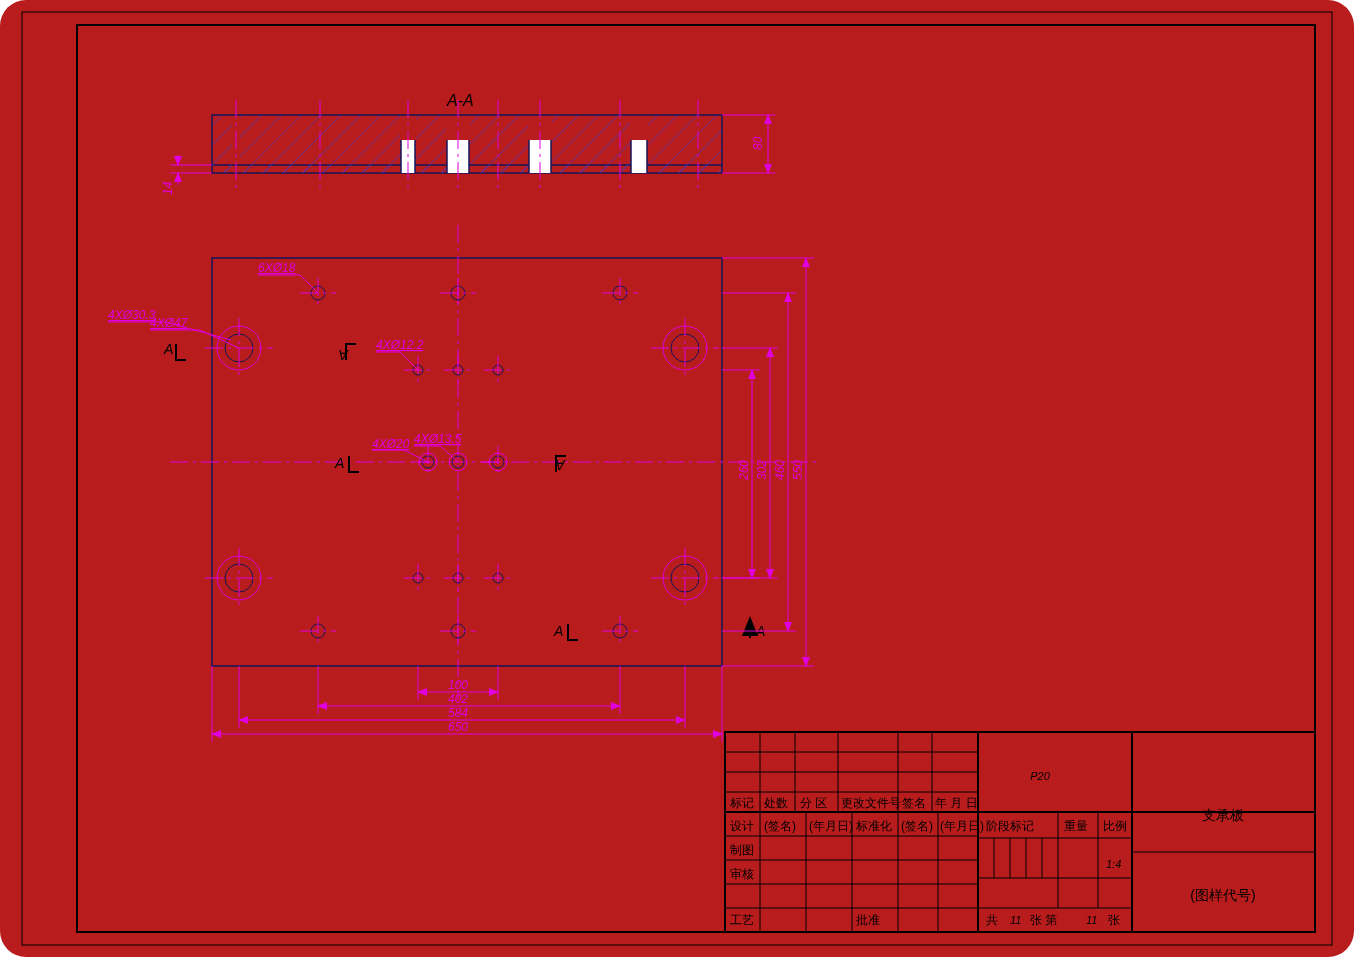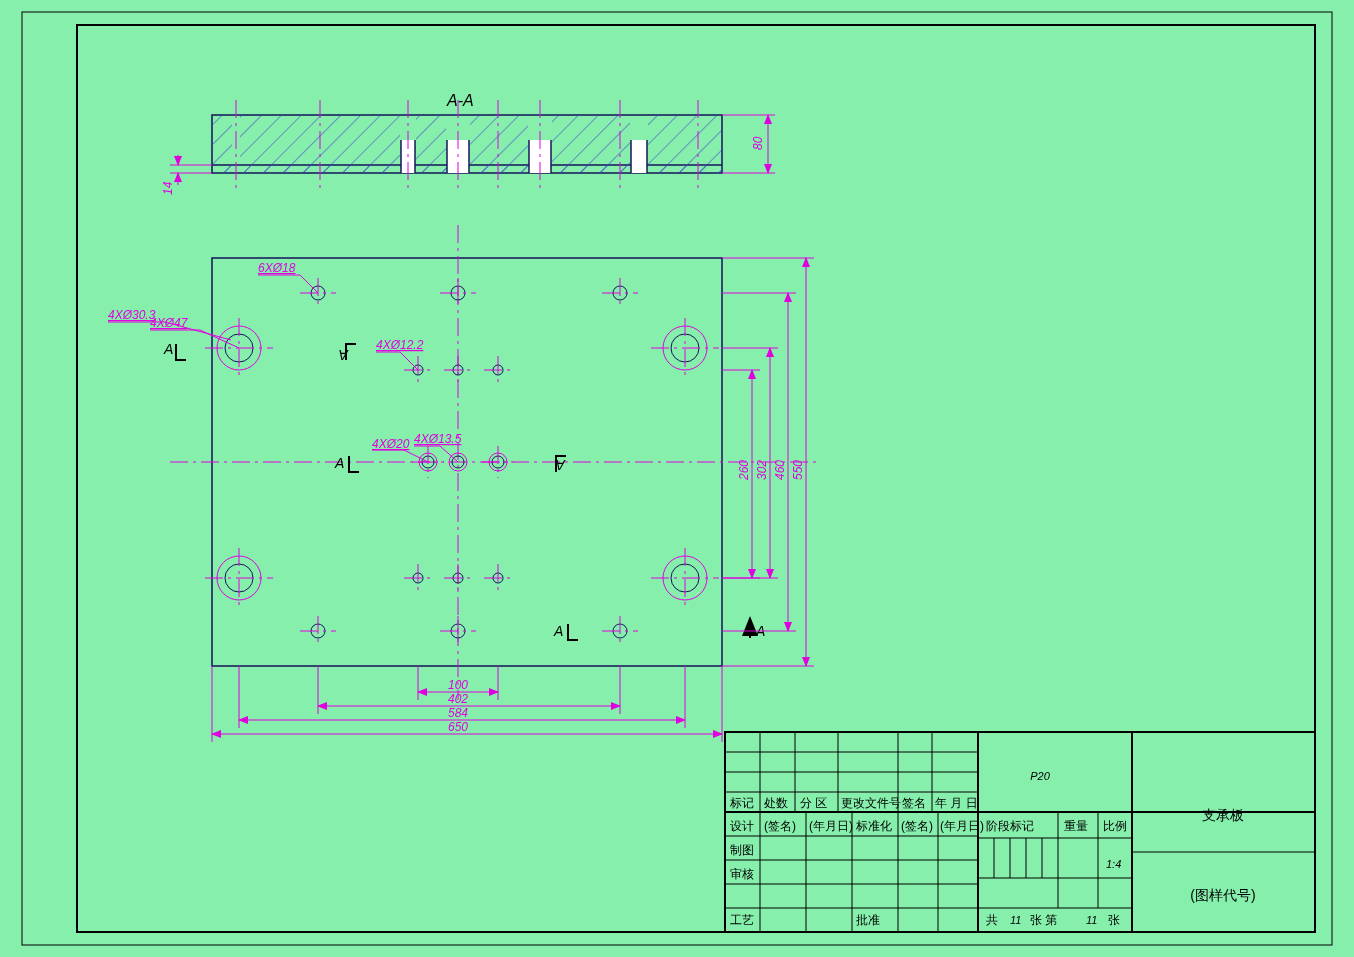--- a/index.html
+++ b/index.html
@@ -5,21 +5,22 @@
   html, body {
     margin: 0;
     padding: 0;
     background: #fff;
     font-family: "SimSun", "Microsoft YaHei", Arial, sans-serif;
   }
   .sheet {
     position: relative;
     width: 1354px;
     height: 957px;
-    background: #86efac;
+    background: #b91c1c;
+    border-radius: 26px;
   }
   svg { display: block; }
   .frame-outer { fill: none; stroke: #000; stroke-width: 1; }
   .frame-inner { fill: none; stroke: #000; stroke-width: 2; }
   .part-outline { fill: none; stroke: #14145a; stroke-width: 1.5; }
   .hatch { fill: url(#hatch); stroke: none; }
   .center { stroke: #e000e0; stroke-width: 1; stroke-dasharray: 18 5 3 5; fill: none; }
   .dim    { stroke: #e000e0; stroke-width: 1; fill: none; }
   .dimtxt { fill: #e000e0; font-size: 12px; font-style: italic; font-family: Arial, sans-serif; }
   .dimtxtV { fill: #e000e0; font-size: 12px; font-style: italic; font-family: Arial, sans-serif; }

